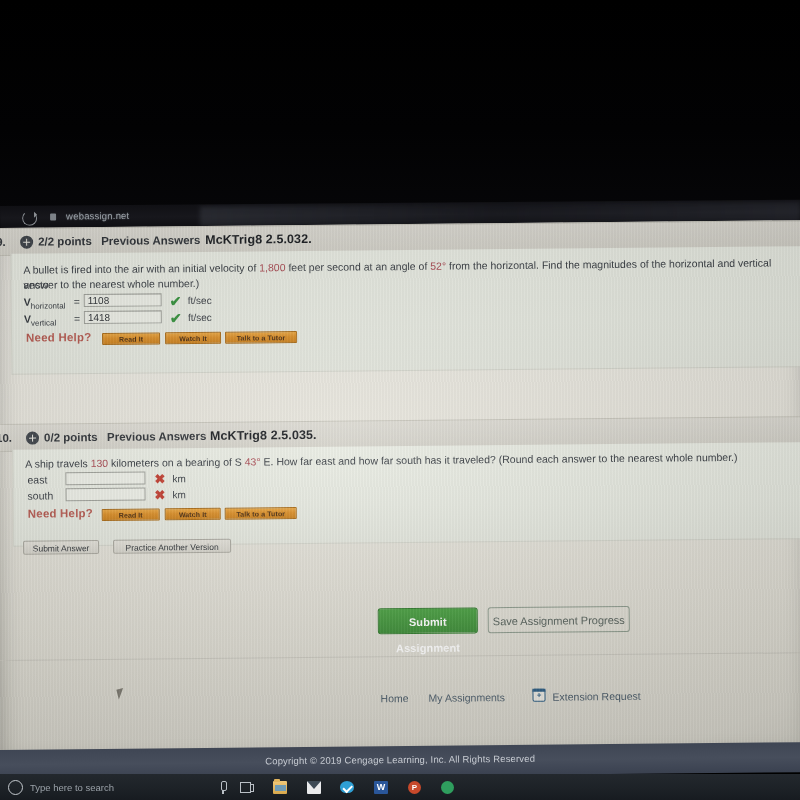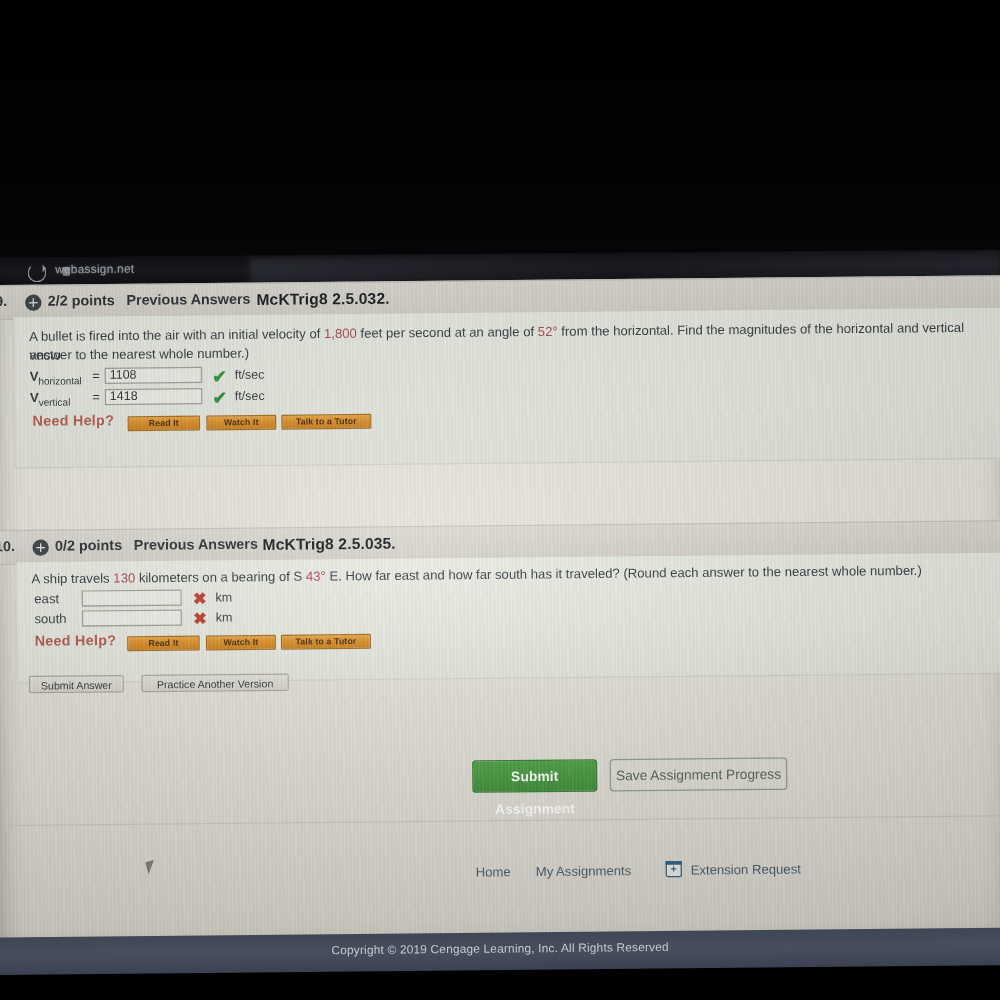--- a/index.html
+++ b/index.html
@@ -31,21 +31,21 @@
     border-top-color:transparent;
   }
   .reload-ic:after{
     content:"";position:absolute;right:-1px;top:0px;
     border-left:3px solid #8d9196;border-top:3px solid transparent;border-bottom:3px solid transparent;
   }
   .lock-ic{
     position:absolute;left:50px;top:8px;width:6px;height:7px;background:#7d8288;border-radius:1px;
   }
   .url-txt{
-    position:absolute;left:44px;top:5px;font-size:9.5px;color:#9aa0a6;letter-spacing:.2px;
+    position:absolute;left:66px;top:5px;font-size:9.5px;color:#9aa0a6;letter-spacing:.2px;
     text-shadow:0 0 2px rgba(150,160,170,.5);
   }
   .chrome-blur{
     position:absolute;left:200px;top:2px;width:600px;height:20px;
     background:linear-gradient(90deg,rgba(80,85,95,.30),rgba(40,44,52,.15),rgba(70,74,84,.25));
     filter:blur(2px);
   }
 
   
   #page{
@@ -312,14 +312,26 @@
       </div>
     <div class="foot-link" style="left:556px;top:468px;">Extension Request</div>
 
     <div class="cursor"></div>
   </div>
 
   <div class="copy-band">
     <div class="copy-txt">Copyright © 2019 Cengage Learning, Inc. All Rights Reserved</div>
   </div>
 
+  <div class="taskbar">
+    <div class="tb-circle"></div>
+    <div class="tb-search">Type here to search</div>
+    <div class="tb-ic ic-cortana"></div>
+    <div class="tb-ic ic-taskview"></div>
+    <div class="tb-ic ic-explorer"></div>
+    <div class="tb-ic ic-mail"></div>
+    <div class="tb-ic ic-check"></div>
+    <div class="tb-ic ic-word">W</div>
+    <div class="tb-ic ic-ppt">P</div>
+    <div class="tb-ic ic-last"></div>
+  </div>
 
 </div>
 
 </body></html>

